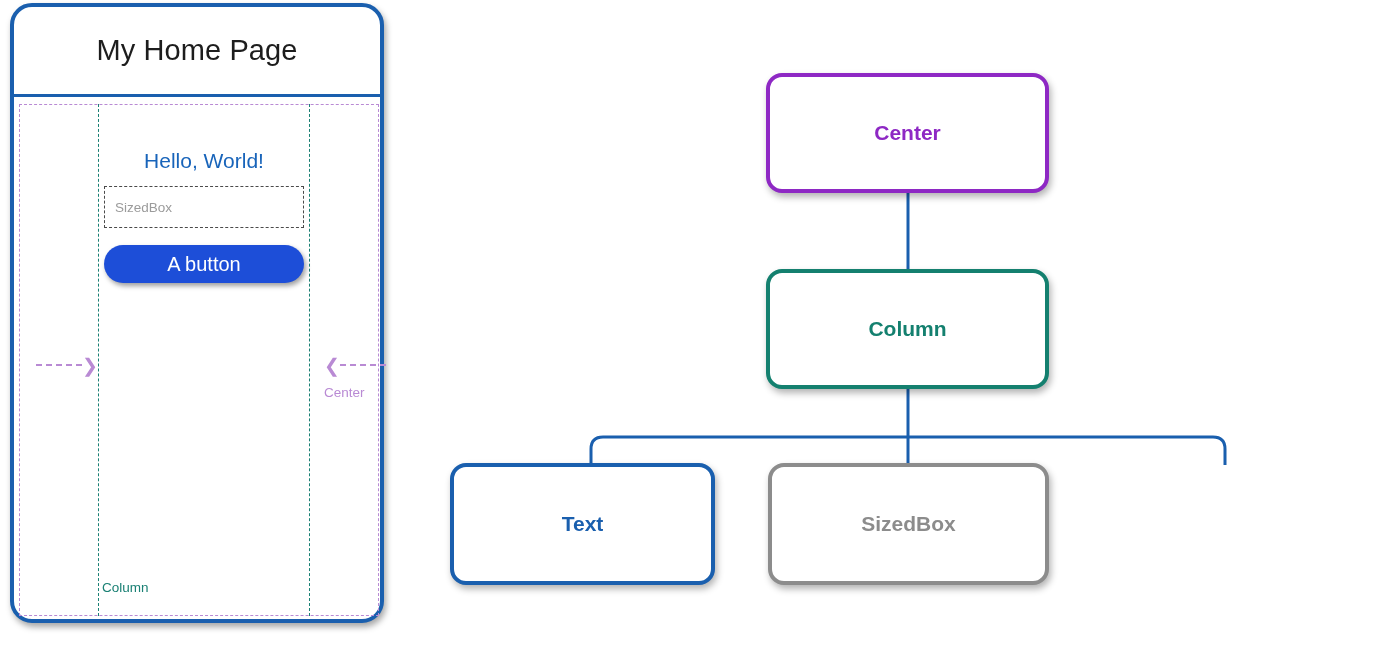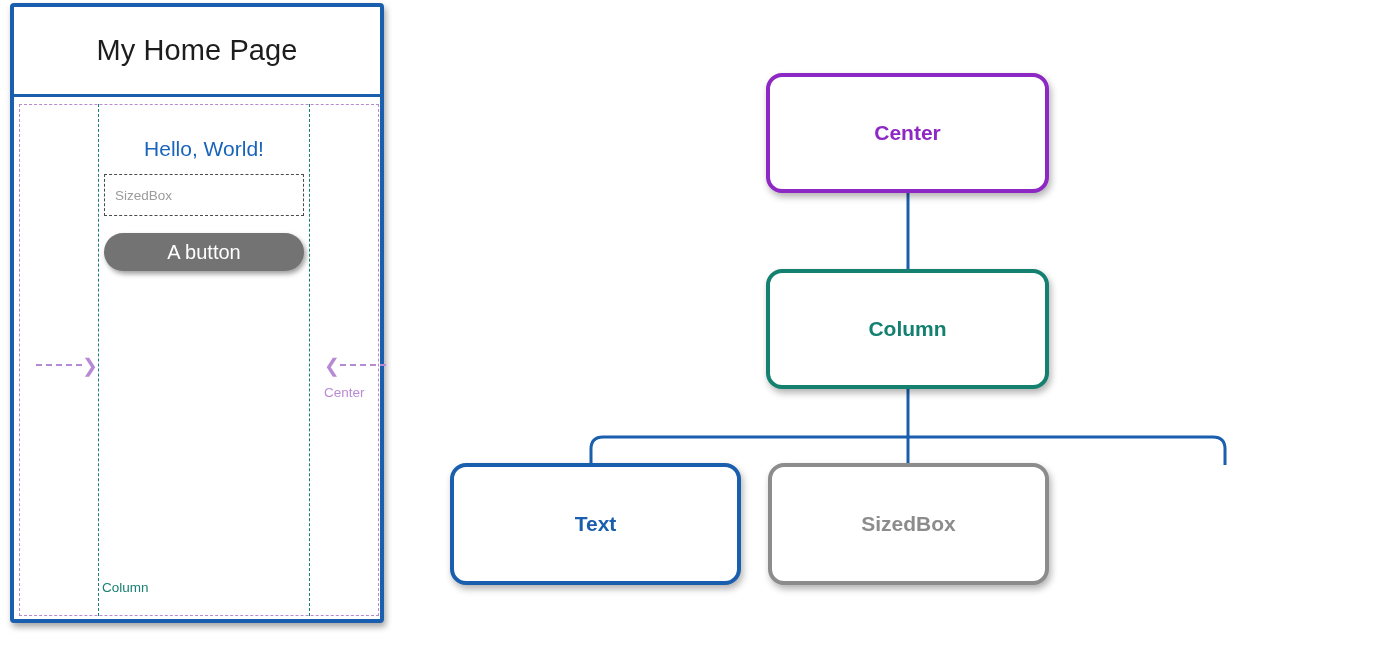--- a/index.html
+++ b/index.html
@@ -17,21 +17,21 @@
   }
 
   
   #phone-mockup {
     position: absolute;
     left: 10px;
     top: 3px;
     width: 374px;
     height: 620px;
     border: 4px solid #1a5fae;
-    border-radius: 4px;
+    border-radius: 22px;
     background: #ffffff;
     box-sizing: border-box;
     box-shadow: 2px 4px 6px rgba(0,0,0,0.35);
   }
   #appbar {
     position: absolute;
     left: 0;
     top: 0;
     width: 100%;
     height: 90px;
@@ -111,21 +111,21 @@
     font-size: 19px;
     line-height: 1;
     font-weight: bold;
     font-family: "DejaVu Sans", sans-serif;
   }
 
   
   #widget-stack {
     position: absolute;
     left: 87px;
-    top: 16px;
+    top: 28px;
     width: 206px;
     display: flex;
     flex-direction: column;
     align-items: center;
   }
   #hello-text {
     font-size: 21px;
     color: #1864ba;
     margin-top: 24px;
     margin-bottom: 13px;
@@ -140,21 +140,21 @@
     padding-left: 10px;
   }
   #sizedbox-box-label {
     font-size: 13.5px;
     color: #9b9b9b;
   }
   #a-button {
     margin-top: 17px;
     width: 200px;
     height: 38px;
-    background: #737373;
+    background: #1d4ed8;
     color: #ffffff;
     border: none;
     border-radius: 19px;
     font-size: 20px;
     font-family: "Liberation Sans", sans-serif;
     box-shadow: 2px 3px 5px rgba(0,0,0,0.38);
     cursor: pointer;
   }
 
   
@@ -187,21 +187,21 @@
     color: #8e28c4;
     box-shadow: 2px 4px 7px rgba(0,0,0,0.30);
   }
   .node-column {
     left: 346px; top: 269px; width: 283px; height: 120px;
     border: 4px solid #14806f;
     color: #14806f;
     box-shadow: 2px 4px 7px rgba(0,0,0,0.30);
   }
   .node-text {
-    left: 30px; top: 463px; width: 291px; height: 122px;
+    left: 30px; top: 463px; width: 265px; height: 122px;
     border: 4px solid #1a5fae;
     color: #1a5fae;
     box-shadow: 2px 4px 7px rgba(0,0,0,0.30);
   }
   .node-sizedbox {
     left: 348px; top: 463px; width: 281px; height: 122px;
     border: 4px solid #8c8c8c;
     color: #8c8c8c;
     box-shadow: 2px 4px 7px rgba(0,0,0,0.30);
   }

